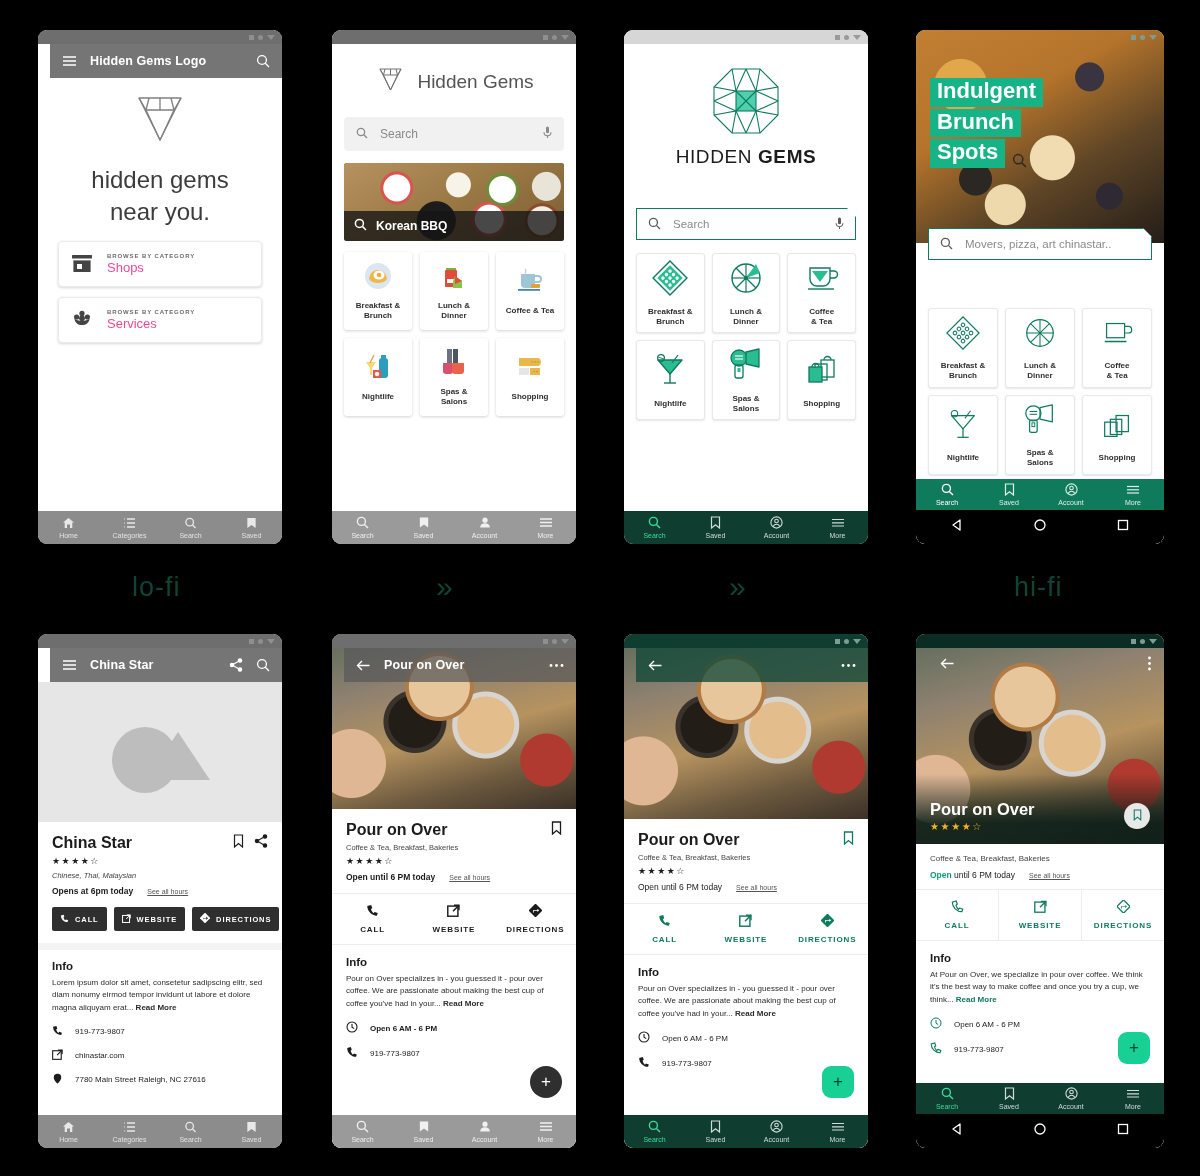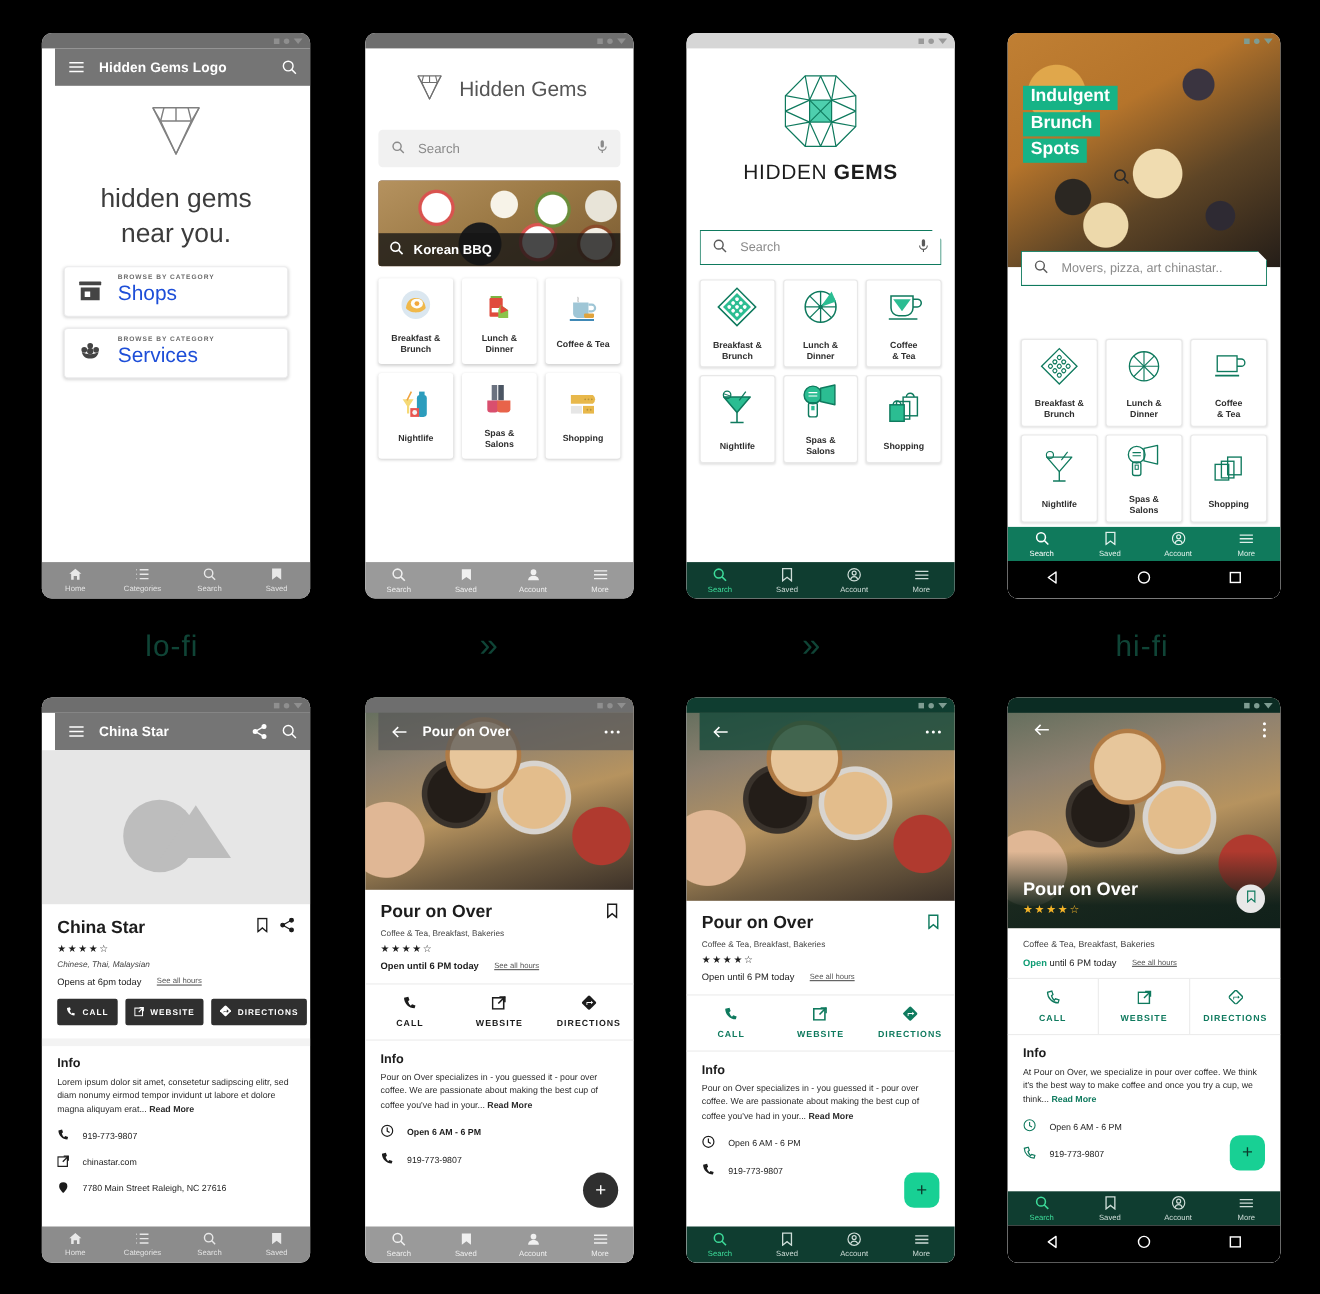--- a/index.html
+++ b/index.html
@@ -72,21 +72,21 @@
     font-size:24px; color:#3c3c3c; text-align:center;
     line-height:1.35; font-weight:400; margin-top:14px;
   }
   .cat-card {
     margin:10px 0 0; height:46px; background:#fff;
     border:1px solid #ececed; border-radius:4px;
     box-shadow:0 1px 3px rgba(0,0,0,.16);
     display:flex; align-items:center; padding:0 12px; gap:14px;
   }
   .cat-kicker { font-size:6px; letter-spacing:.9px; font-weight:700; color:#6a6a6a; }
-  .cat-label { font-size:19px; color:#1d4ed8; margin-top:1px; }
+  .cat-label { font-size:13px; color:#ec4899; margin-top:1px; }
 
   
   .brand-row { display:flex; align-items:center; justify-content:center; gap:10px; margin-top:22px;}
   .brand-text { font-size:19px; color:#555; font-weight:400; }
   .search-pill {
     margin:20px 12px 0; height:34px; background:#f1f1f1; border-radius:4px;
     display:flex; align-items:center; gap:12px; padding:0 12px;
     color:#8a8a8a; font-size:12px;
   }
   .hero {
@@ -125,21 +125,21 @@
       radial-gradient(circle at 24% 70%, #2b2722 0 16px, transparent 17px),
       radial-gradient(circle at 70% 22%, #3a3440 0 14px, transparent 15px),
       radial-gradient(circle at 55% 60%, #f0dcb0 0 22px, transparent 23px),
       radial-gradient(circle at 36% 82%, #edd9ab 0 20px, transparent 21px),
       radial-gradient(circle at 78% 78%, #2e2a33 0 13px, transparent 14px),
       radial-gradient(circle at 18% 26%, #e0a74b 0 26px, transparent 27px),
       linear-gradient(150deg,#c07f33 0%,#b5742b 35%,#5e4526 65%,#241d18 100%);
   }
   .chip-head { position:absolute; left:14px; top:48px; }
   .chip-head span {
-    display:inline-block; background:#16b386; color:#fff; font-size:16px;
+    display:inline-block; background:#16b386; color:#fff; font-size:22px;
     font-weight:700; padding:1px 7px 3px; line-height:1.12; margin-bottom:2px;
   }
 
   .photo-coffee {
     background:
       radial-gradient(circle at 44% 30%, #e7c69b 0 30px, #b07b45 31px 34px, transparent 35px),
       radial-gradient(circle at 63% 52%, #e3bd8c 0 28px, #d8d4cf 29px 33px, transparent 34px),
       radial-gradient(circle at 34% 50%, #231d18 0 26px, #3a332c 27px 31px, transparent 32px),
       radial-gradient(circle at 88% 72%, #b03a2f 0 26px, transparent 27px),
       radial-gradient(circle at 8% 74%, #e0b795 0 34px, transparent 35px),
@@ -854,21 +854,21 @@
                 <circle cx="3" cy="7" r="1.7"></circle>
                 <circle cx="11" cy="11.5" r="1.7"></circle>
                 <line x1="4.4" y1="6.2" x2="9.6" y2="3.3"></line>
                 <line x1="4.4" y1="7.8" x2="9.6" y2="10.7"></line>
               </g>
             </svg></span>
     </div>
     <div class="stars">★★★★☆</div>
     <div class="biz-cats" style="font-style:italic;margin-top:5px">Chinese, Thai, Malaysian</div>
     <div class="hours-row">
-      <span style="font-weight:400">Opens at 6pm today</span>
+      <span style="font-weight:700">Opens at 6pm today</span>
       <span class="hours-link">See all hours</span>
     </div>
     <div class="pillrow">
       <div class="pill">
         <span><svg width="9" height="9" viewBox="0 0 10 10" fill="#fff">
                 <path d="M1 1.6c0 4 3.4 7.4 7.4 7.4l.6-2-2.4-.8-.9 1A7 7 0 013.8 4l1-.9L4 .8z"></path>
               </svg></span>
         <span>CALL</span>
       </div>
       <div class="pill">

